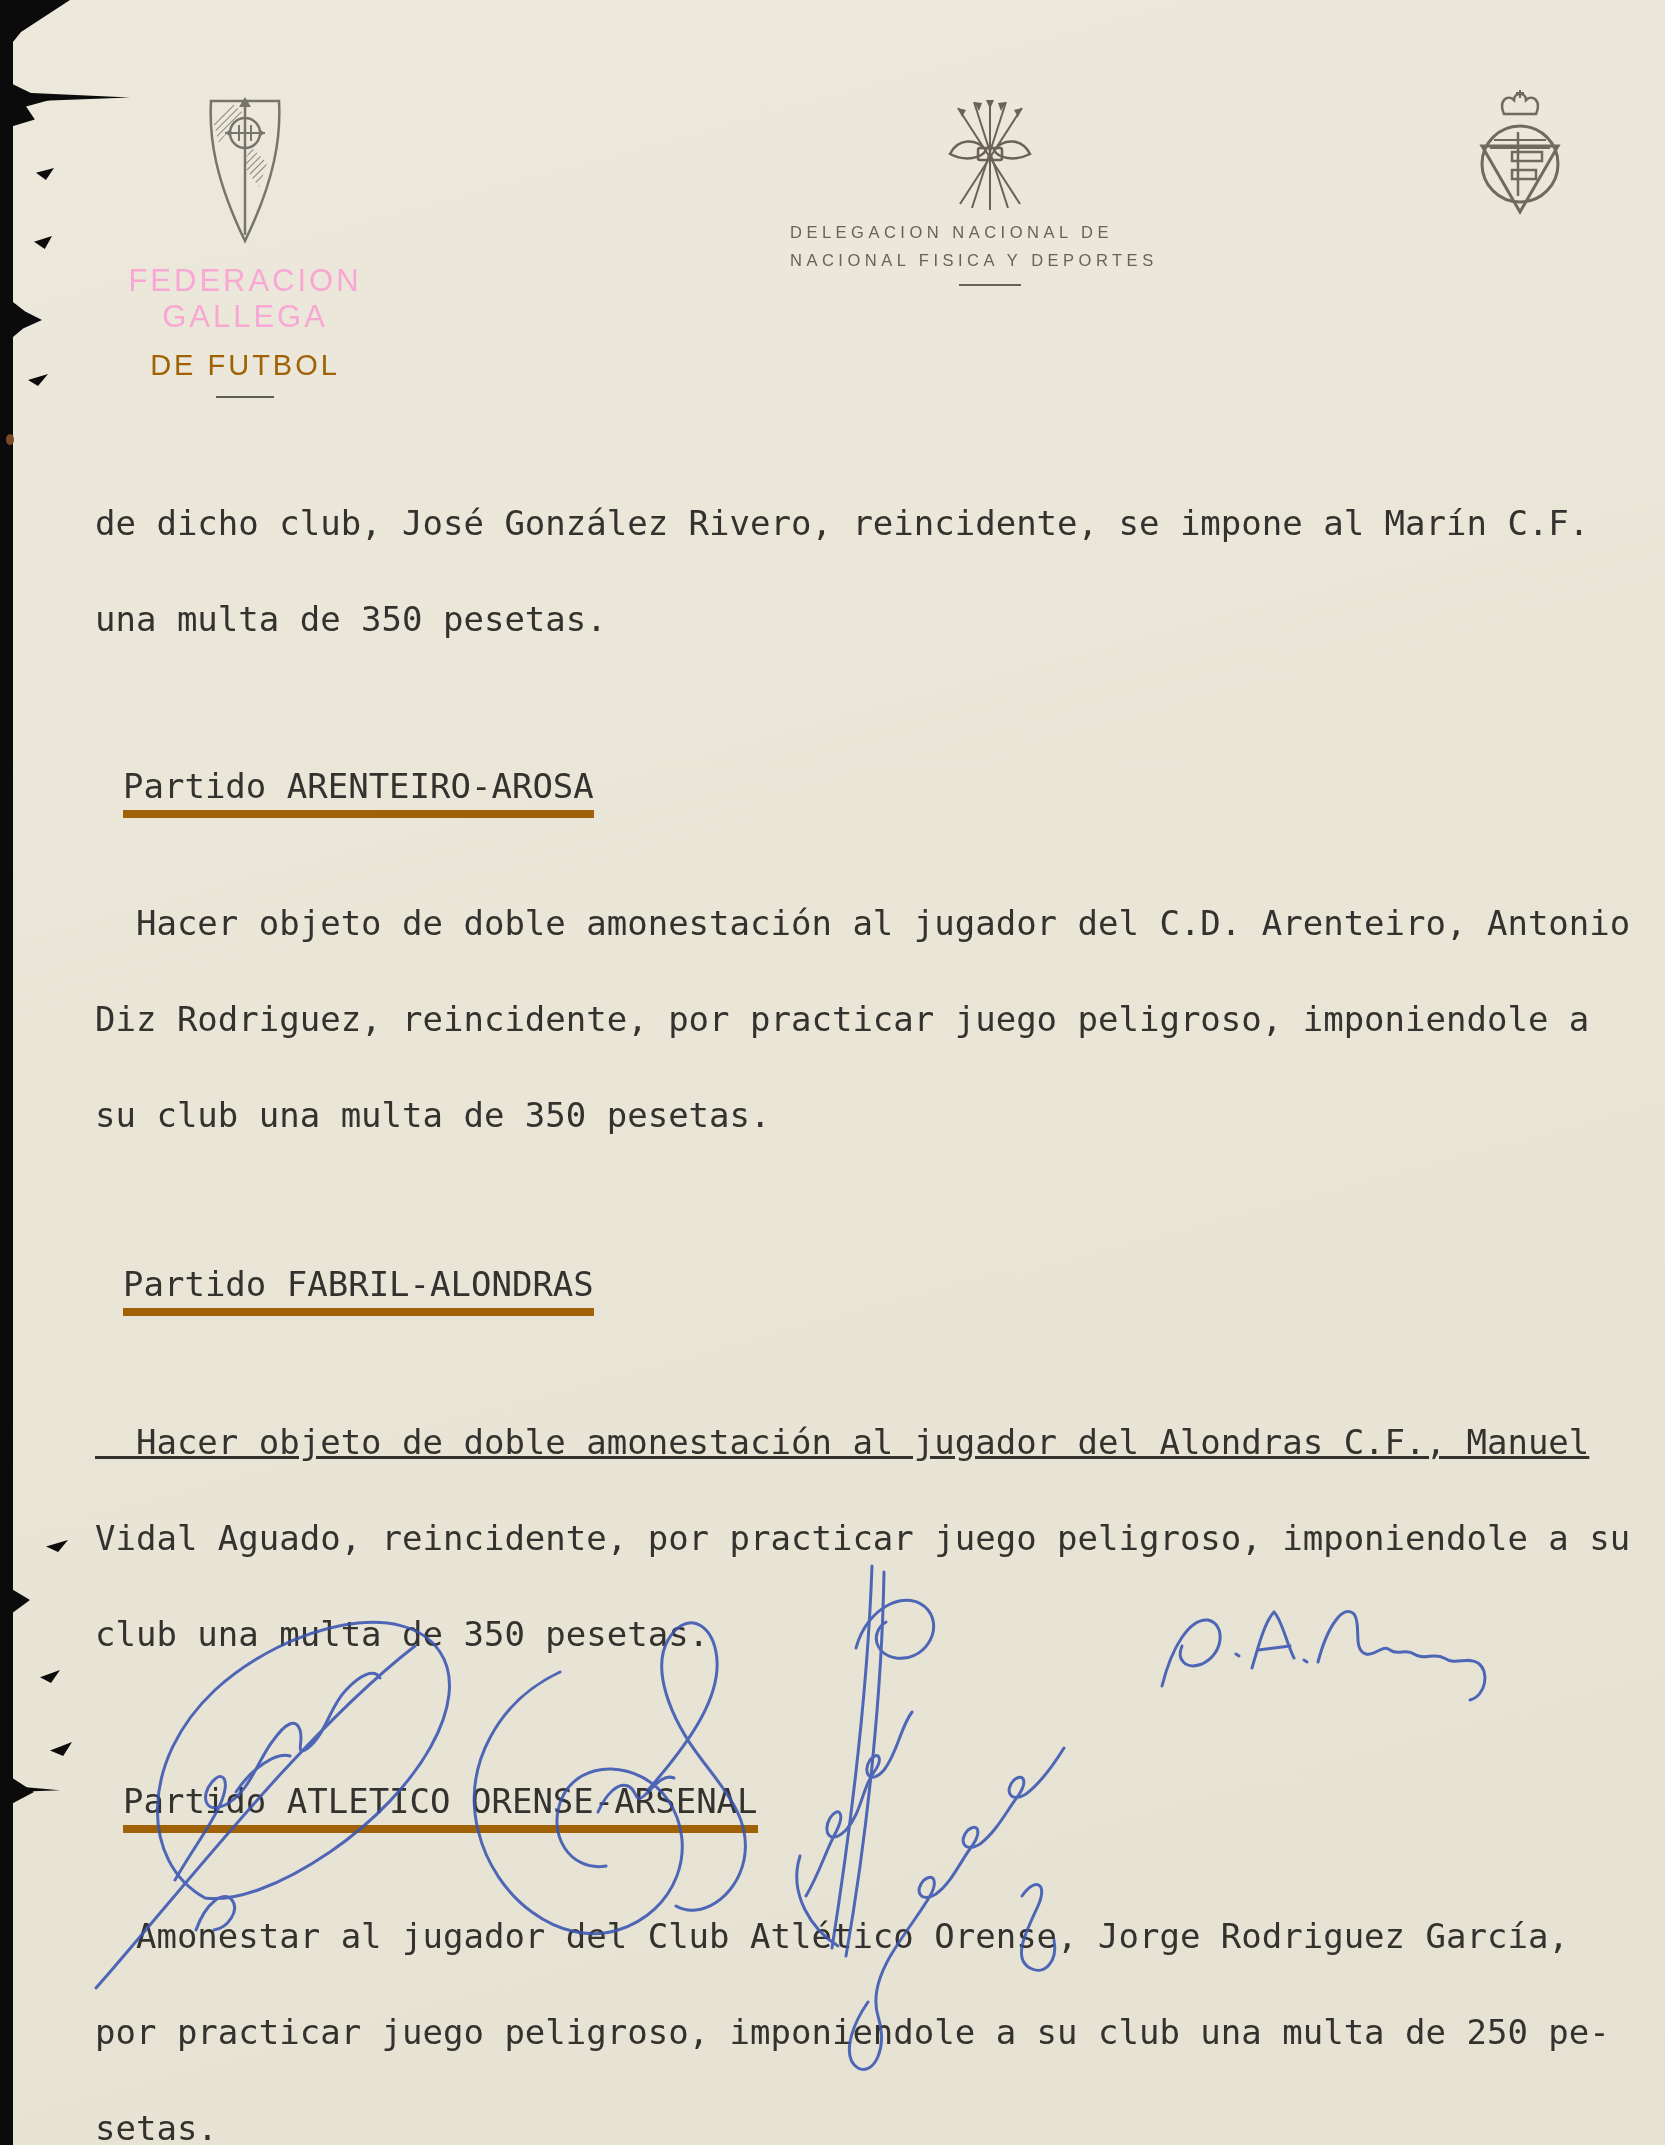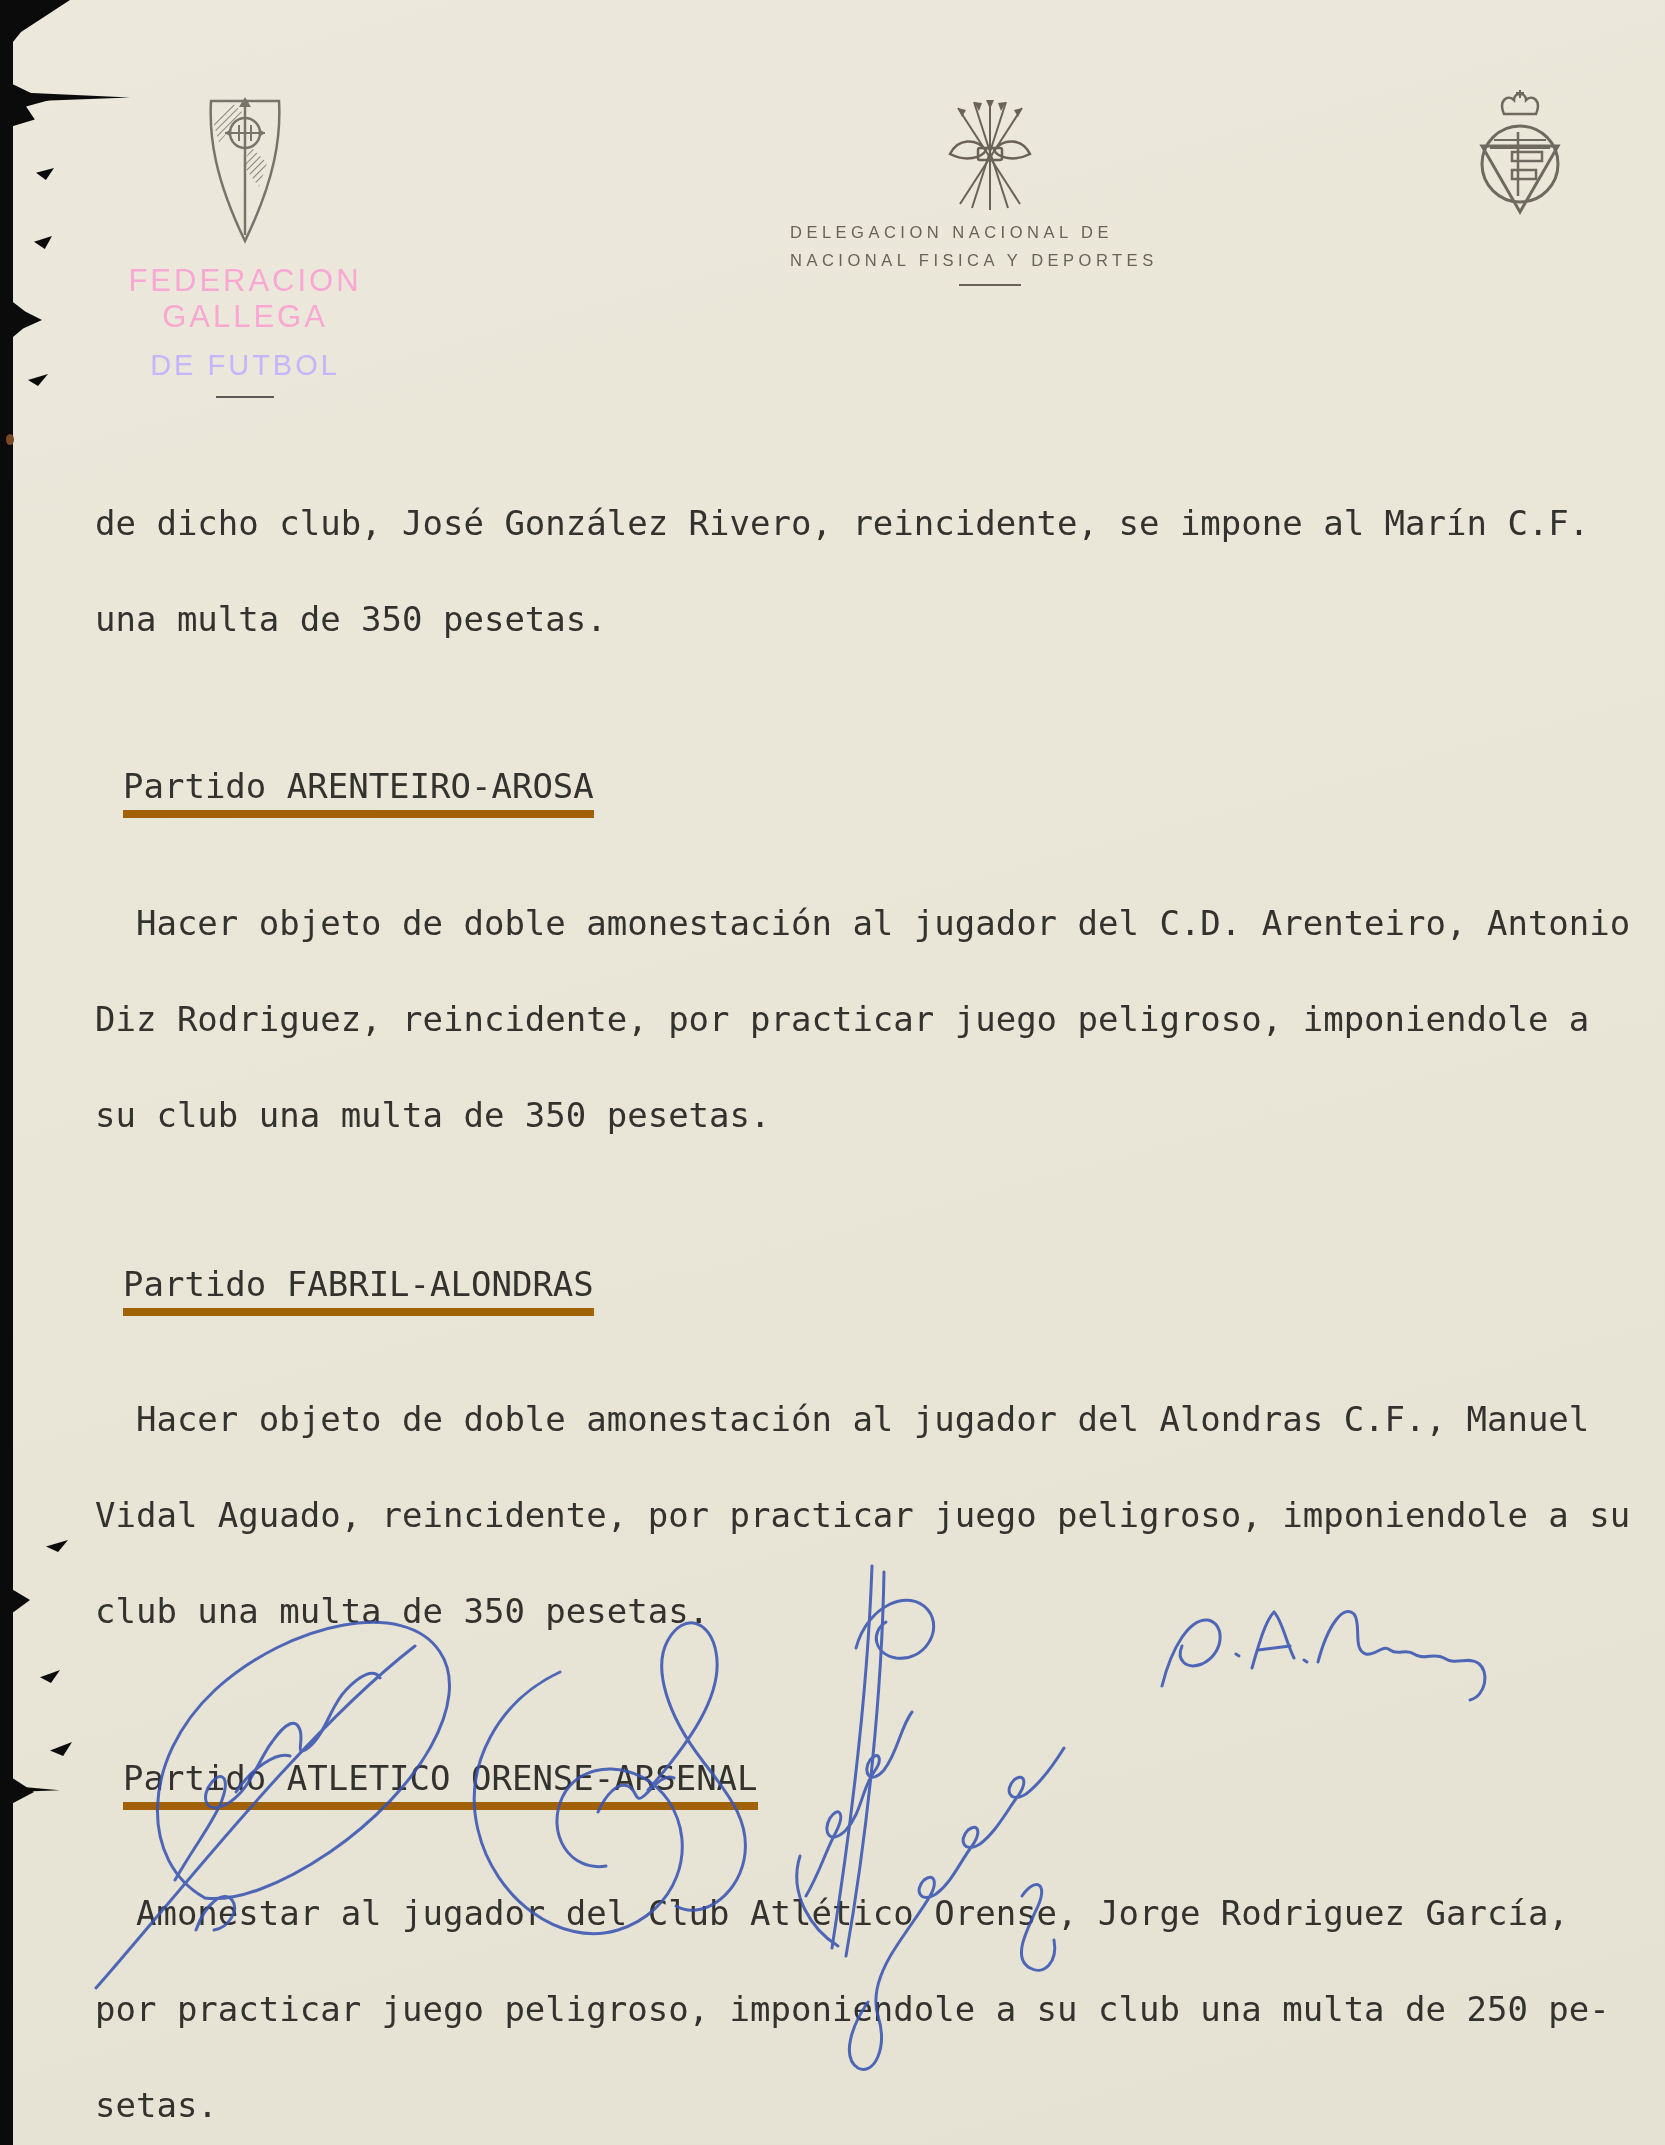--- a/index.html
+++ b/index.html
@@ -8,32 +8,32 @@
   .paper{position:absolute;left:13px;top:0;right:0;bottom:0;
          background:linear-gradient(165deg,#ece8db 0%,#e9e5d7 45%,#e6e2d3 100%);}
   
   .edge{position:absolute;background:#0b0b0b;}
   .speck{position:absolute;background:#7a4a28;border-radius:50%;}
   
   .hdr-left{position:absolute;left:70px;top:95px;width:350px;text-align:center;color:#4c4b47;}
   .hdr-center{position:absolute;left:790px;top:98px;width:400px;text-align:left;color:#6b6257;}
   .hdr-right{position:absolute;left:1455px;top:88px;width:130px;text-align:center;}
   .org-title{font-size:31px;letter-spacing:3px;color:#f9a8d4;margin-top:16px;}
-  .org-sub{font-size:29px;letter-spacing:3px;color:#c4b5fd;margin-top:14px;}
+  .org-sub{font-size:29px;letter-spacing:3px;color:#a16207;margin-top:14px;}
   .rule{height:2px;background:#5d5b55;margin:14px auto 0;}
   .deleg-line{font-size:16.5px;letter-spacing:4.5px;margin-top:9px;color:#6b6257;}
   
   .body-text{position:absolute;left:95px;top:443px;width:1545px;
              font-family:"DejaVu Sans Mono",monospace;font-size:34px;line-height:32px;
              color:#33322e;white-space:pre;}
   .tline{height:32px;}
   .sec-heading{height:32px;margin-left:28px;}
   .sec-heading span{border-bottom:8px solid #a16207;padding-bottom:4px;}
   .mt-h1{margin-top:39px;} .mt-p2{margin-top:41px;} .mt-h2{margin-top:41px;}
-  .mt-p3{margin-top:39px;} .mt-h3{margin-top:39px;} .mt-p4{margin-top:39px;}
+  .mt-p3{margin-top:62px;text-decoration:underline;} .mt-h3{margin-top:39px;} .mt-p4{margin-top:39px;}
   .sigs{position:absolute;left:0;top:0;width:1665px;height:2145px;pointer-events:none;}
   svg{display:block;}
   .emblem{margin:0 auto;}
 </style>
 </head>
 <body>
 
 <div class="page">
   <div class="paper"></div>
 

